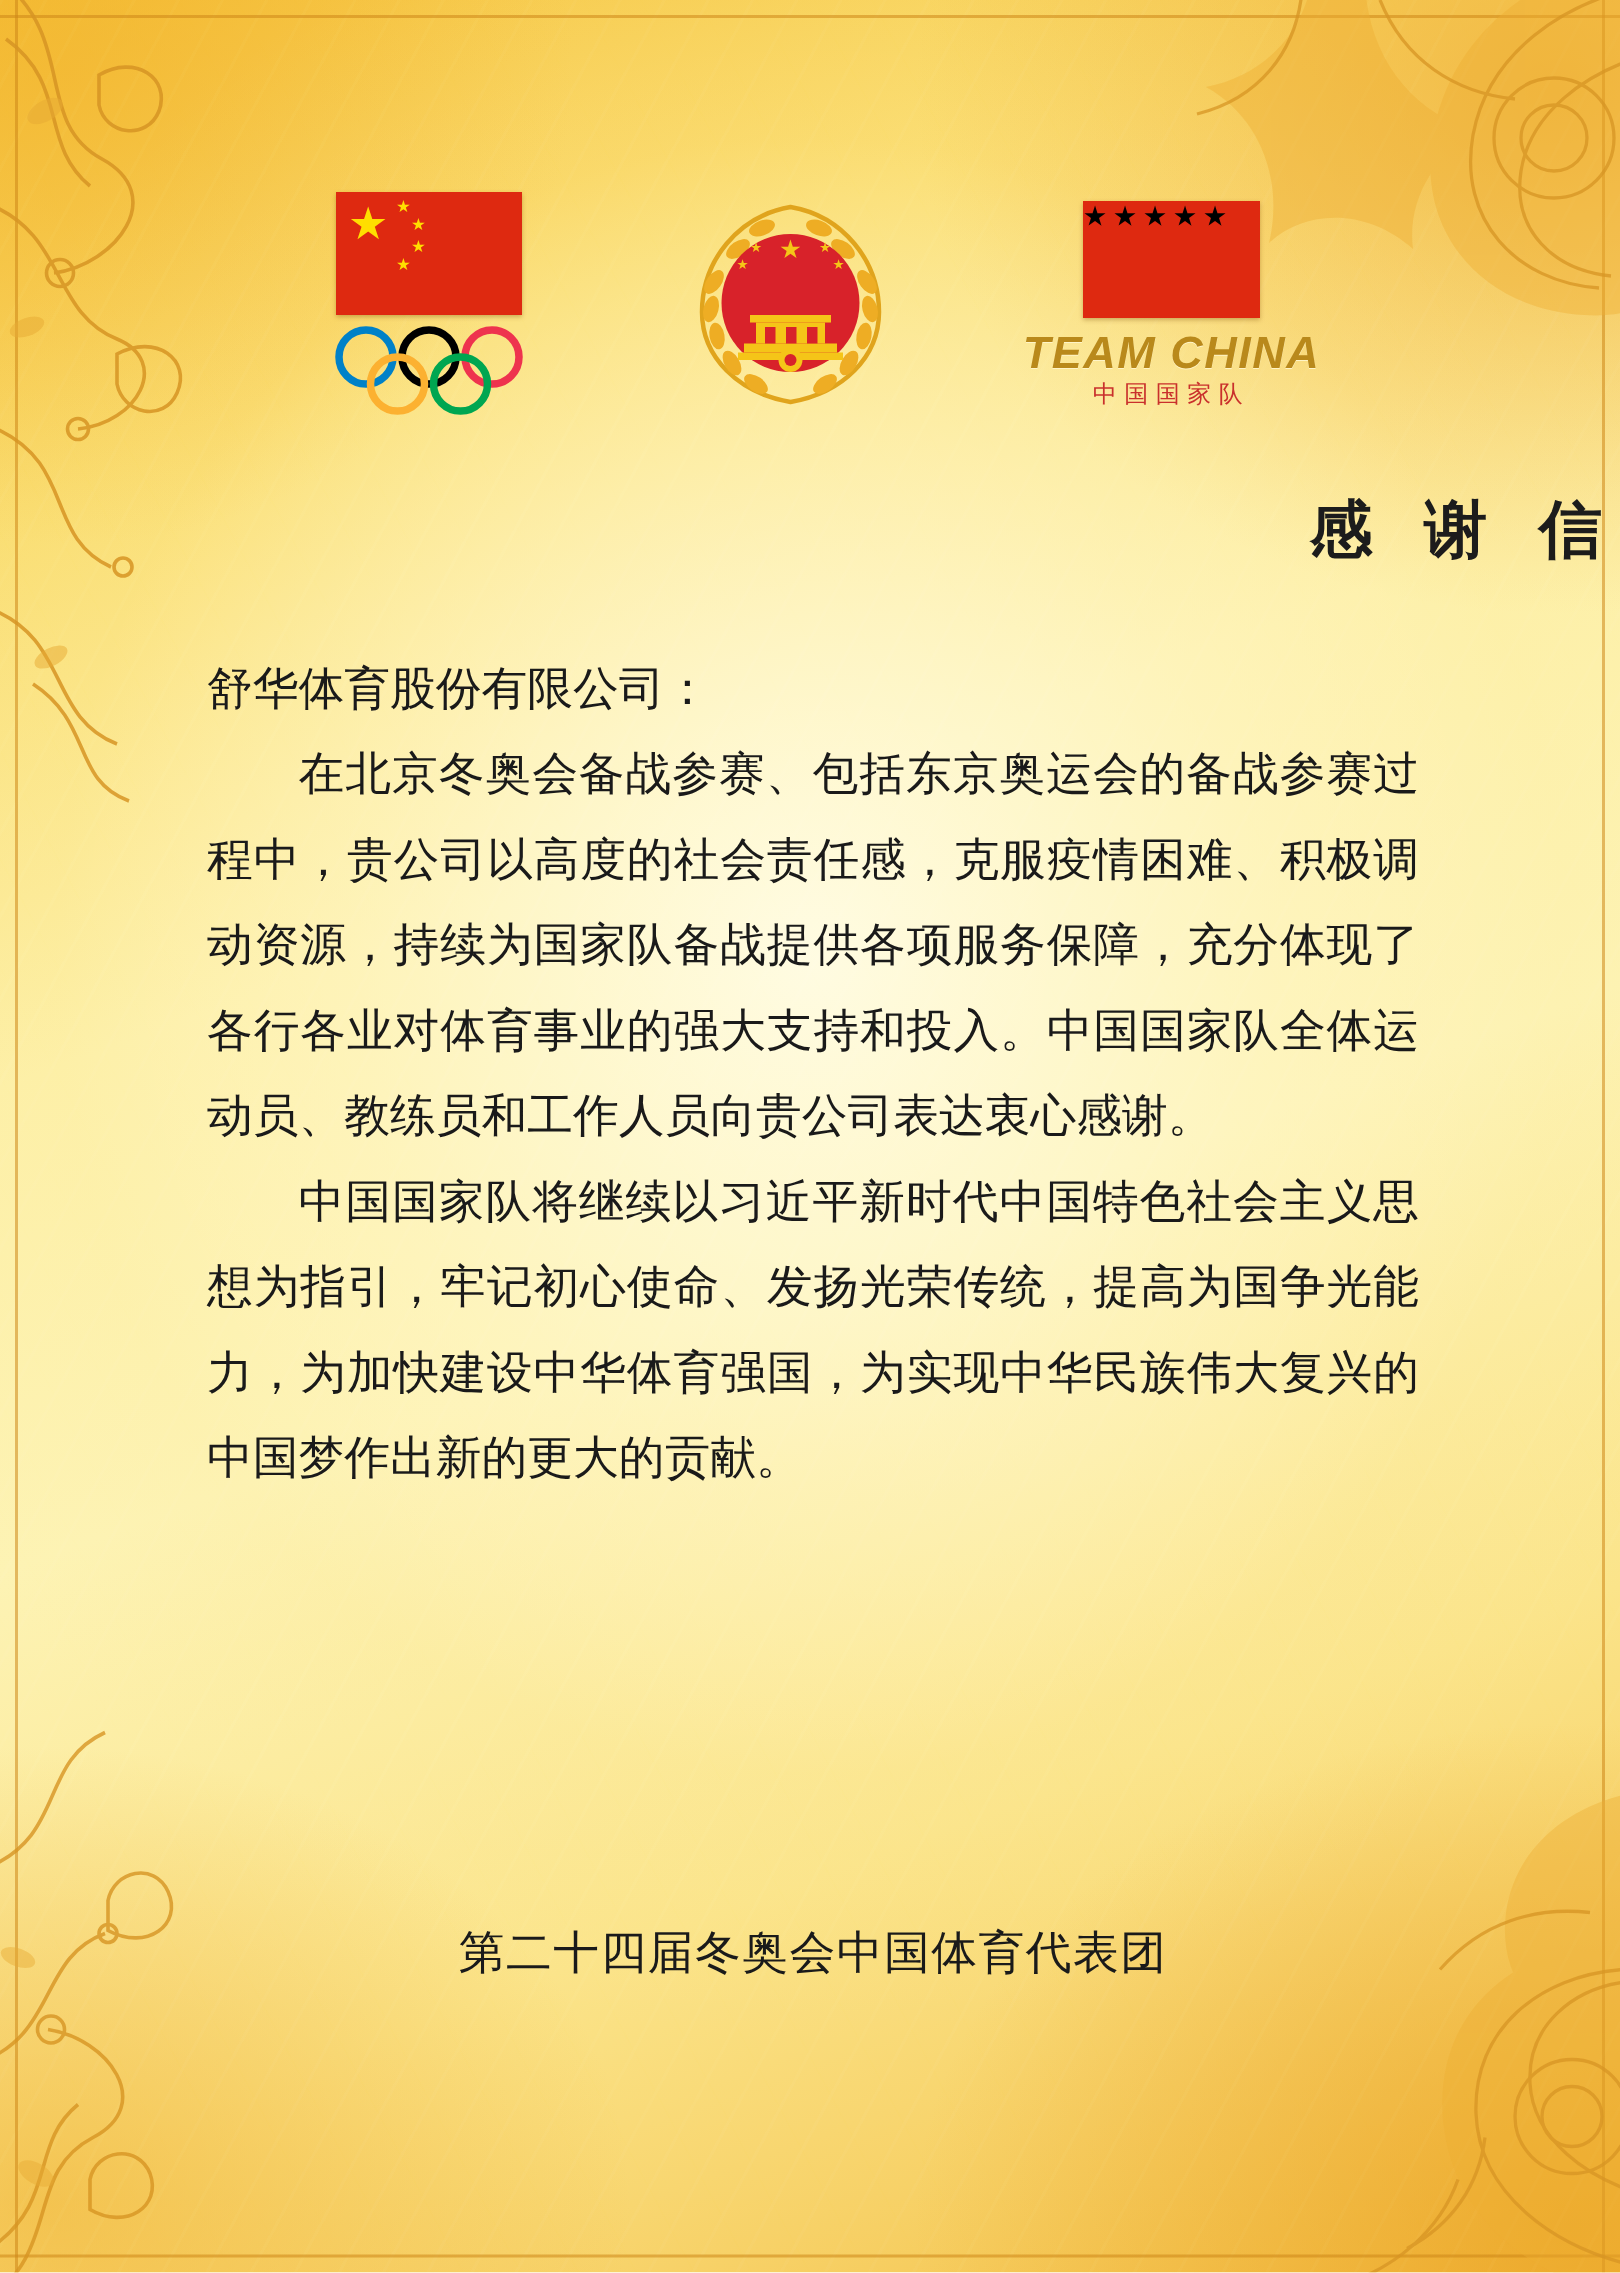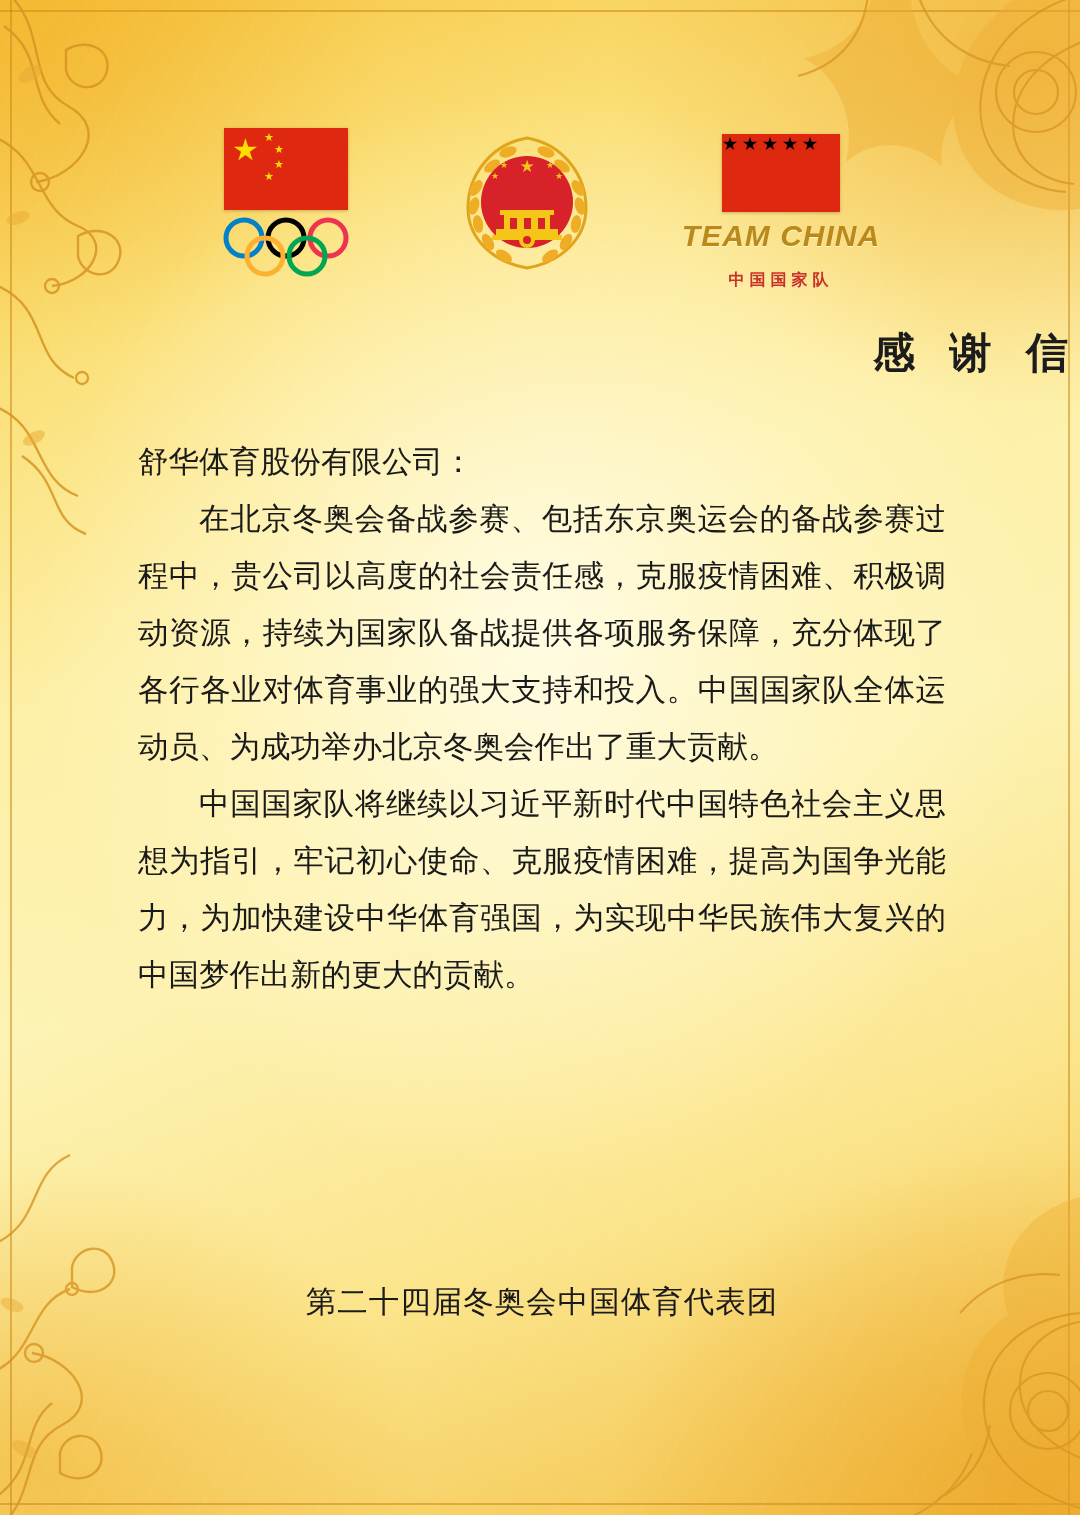--- a/index.html
+++ b/index.html
@@ -133,27 +133,26 @@
     font-family: "Liberation Sans", sans-serif;
     font-weight: bold;
     font-style: italic;
     font-size: 30px;
     letter-spacing: 1px;
     color: #b9891b;
     text-shadow: 0 1px 0 #fff4c6;
     white-space: nowrap;
   }
   .tc-sub {
-    margin-top: 17px;
+    margin-top: 0;
     font-family: "Liberation Sans", sans-serif;
     font-size: 16px;
     letter-spacing: 5px;
     color: #c9302c;
     white-space: nowrap;
-    font-weight: bold;
   }
 
   
   .letter-title {
     position: absolute;
     top: 325px;
     left: 0;
     right: 0;
     text-align: right;
     font-size: 42px;
@@ -164,21 +163,21 @@
   }
 
   .letter-body {
     position: absolute;
     top: 434px;
     left: 138px;
     width: 808px;
     color: #1a1a1a;
     font-size: 30.5px;
     line-height: 57px;
-    font-family: Liberation Serif, serif;
+    font-family: Liberation Mono, monospace;
   }
   .salutation { margin: 0 0 2px 0; }
   .letter-body p {
     margin: 0;
     text-align: justify;
     text-justify: inter-ideograph;
   }
   .letter-body p.indent { text-indent: 2em; }
 
   .signature {
@@ -357,19 +356,19 @@
       <div class="tc-wordmark">TEAM CHINA</div>
       <div class="tc-sub">中国国家队</div>
     </div>
 
   </div>
 
   <div class="letter-title">感 谢 信</div>
 
   <div class="letter-body">
     <p class="salutation">舒华体育股份有限公司：</p>
-    <p class="indent">在北京冬奥会备战参赛、包括东京奥运会的备战参赛过程中，贵公司以高度的社会责任感，克服疫情困难、积极调动资源，持续为国家队备战提供各项服务保障，充分体现了各行各业对体育事业的强大支持和投入。中国国家队全体运动员、为成功举办北京冬奥会作出了重大贡献。</p>
-    <p class="indent">中国国家队将继续以习近平新时代中国特色社会主义思想为指引，牢记初心使命、克服疫情困难，提高为国争光能力，为加快建设中华体育强国，为实现中华民族伟大复兴的中国梦作出新的更大的贡献。</p>
+    <p class="indent">在北京冬奥会备战参赛、包括东京奥运会的备战参赛过程中，贵公司以高度的社会责任感，克服疫情困难、积极调动资源，持续为国家队备战提供各项服务保障，充分体现了各行各业对体育事业的强大支持和投入。中国国家队全体运动员、教练员和工作人员向贵公司表达衷心感谢。</p>
+    <p class="indent">中国国家队将继续以习近平新时代中国特色社会主义思想为指引，牢记初心使命、发扬光荣传统，提高为国争光能力，为加快建设中华体育强国，为实现中华民族伟大复兴的中国梦作出新的更大的贡献。</p>
   </div>
 
   <div class="signature">第二十四届冬奥会中国体育代表团</div>
 
 </div>
 
 </body></html>

